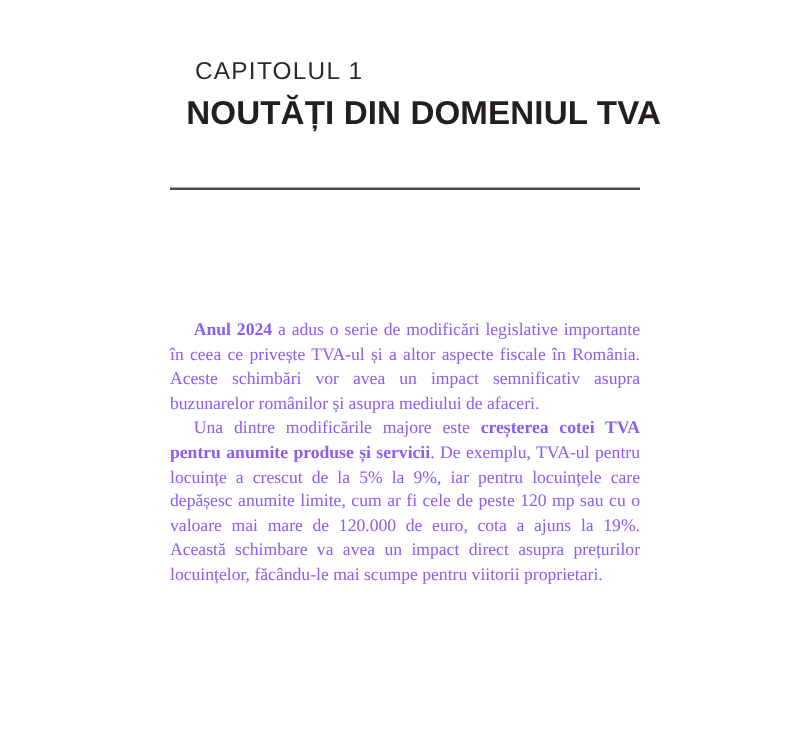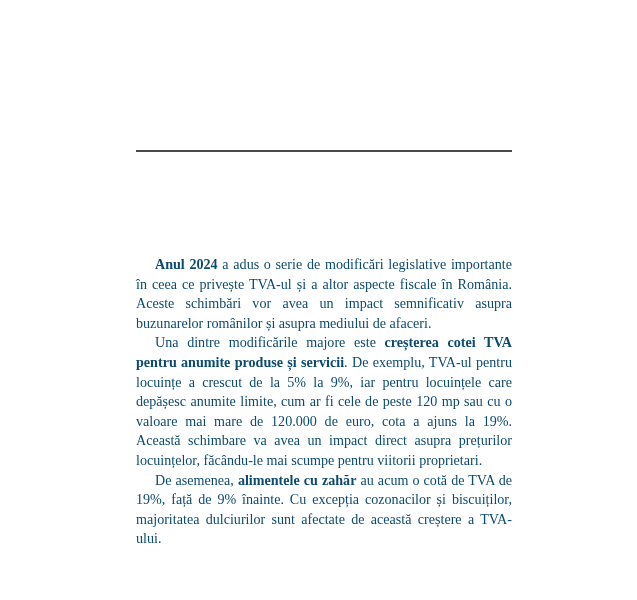--- a/index.html
+++ b/index.html
@@ -69,38 +69,39 @@
     top: 255px;
     width: 376px;
   }
 
   .body-column p {
     margin: 0;
     text-indent: 19px;
     text-align: justify;
     font-size: 14.1px;
     line-height: 19.6px;
-    color: #0c4a6e;
+    color: #8b5cf6;
     hyphens: none;
   }
 
   .body-column p b,
   .body-column p strong {
     font-weight: 700;
   }
 </style>
 </head>
 <body style="background: rgb(255, 255, 255);">
 
 <div class="page" style="background: rgb(255, 255, 255);">
 
   <div class="header">
+    <div class="chapter-eyebrow">CAPITOLUL 1</div>
+    <h1 class="chapter-title">NOUTĂȚI DIN DOMENIUL TVA</h1>
   </div>
 
   <div class="header-rule" style="background: rgb(74, 74, 74);"></div>
 
   <div class="body-column">
       <p><b>Anul 2024</b><span> a adus o serie de modificări legislative importante în ceea ce privește TVA-ul și a altor aspecte fiscale în România. Aceste schimbări vor avea un impact semnificativ asupra buzunarelor românilor și asupra mediului de afaceri.</span></p>
       <p><span>Una dintre modificările majore este </span><b>creșterea cotei TVA pentru anumite produse și servicii</b><span>. De exemplu, TVA-ul pentru locuințe a crescut de la 5% la 9%, iar pentru locuințele care depășesc anumite limite, cum ar fi cele de peste 120 mp sau cu o valoare mai mare de 120.000 de euro, cota a ajuns la 19%. Această schimbare va avea un impact direct asupra prețurilor locuințelor, făcându-le mai scumpe pentru viitorii proprietari.</span></p>
-      <p><span>De asemenea, </span><b>alimentele cu zahăr</b><span> au acum o cotă de TVA de 19%, față de 9% înainte. Cu excepția cozonacilor și biscuiților, majoritatea dulciurilor sunt afectate de această creștere a TVA-ului.</span></p>
     </div>
 
 </div>
 
 </body></html>

